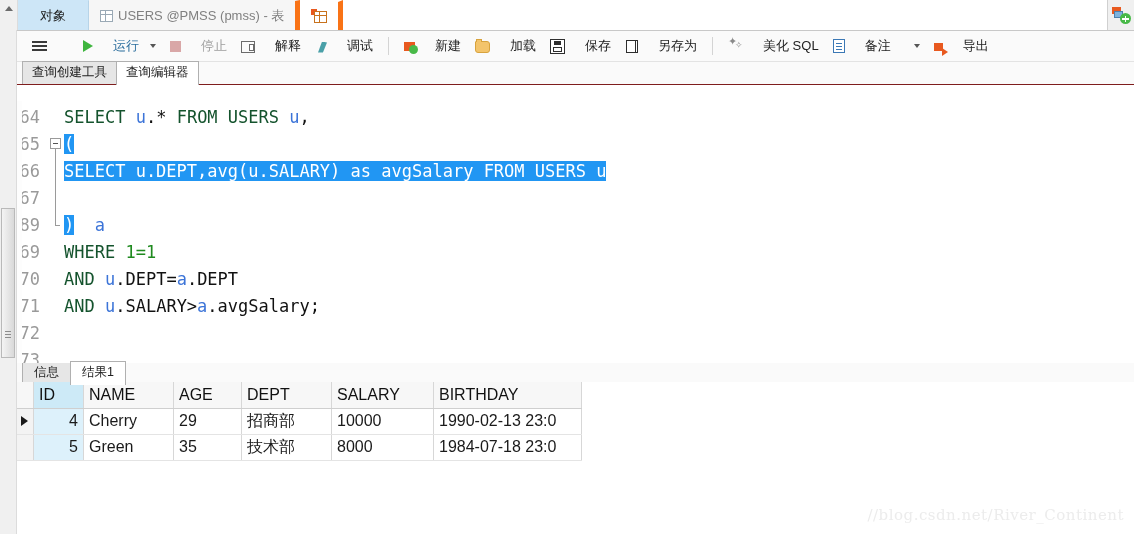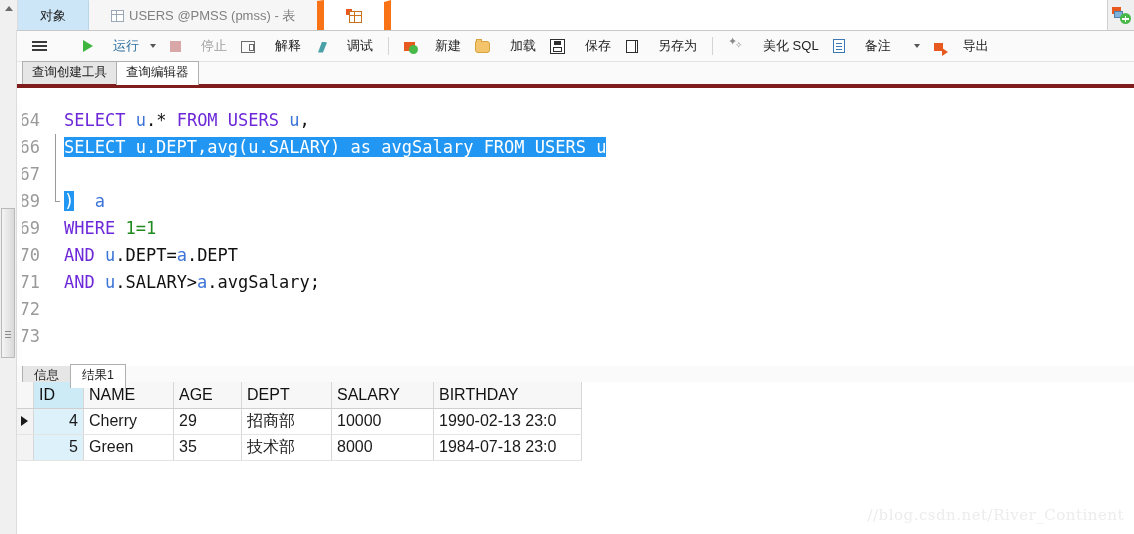--- a/index.html
+++ b/index.html
@@ -38,24 +38,24 @@
   .uptri {
     width: 0; height: 0;
     border-left: 4px solid transparent;
     border-right: 4px solid transparent;
     border-bottom: 5px solid #6b6b6b;
   }
   .ttab {
     display: flex;
     align-items: center;
     gap: 5px;
-    padding: 0 22px;
+    padding: 0 11px;
     font-size: 13px;
     background: #f6f6f6;
-    border-right: 7px solid #f97316;
+    border-right: 5px solid #f97316;
     border-top: 1px solid transparent;
     color: #808080;
     white-space: nowrap;
   }
   .ttab.obj {
     background: #cde6f7;
     color: #1a1a1a;
     border-right: 1px solid #b7d4e8;
     padding: 0 22px;
   }
@@ -157,21 +157,21 @@
   .stopsq { width: 11px; height: 11px; background: #d9a7a7; }
   .label-run { color: #2d6f9e; }
 
   
   .subtabs {
     display: flex;
     align-items: flex-end;
     height: 22px;
     padding-left: 22px;
     background: #fafafa;
-    border-bottom: 4px solid #7f1d1d;
+    border-bottom: 1px solid #7f1d1d;
   }
   .stab {
     font-size: 12.5px;
     padding: 2px 9px 3px 9px;
     border: 1px solid #b0b0b0;
     border-bottom: none;
     background: #e6e6e6;
     color: #222;
     margin-right: -1px;
     white-space: nowrap;
@@ -240,21 +240,21 @@
     left: 7px; top: 0; height: 14px;
     width: 1px; background: #9a9a9a;
   }
   .foldend::after {
     content: "";
     position: absolute;
     left: 0; top: 13px;
     width: 5px; height: 1px; background: #9a9a9a;
   }
   .ctext { white-space: pre; }
-  .kw  { color: #6d28d9; }
+  .kw  { color: #14532d; }
   .id  { color: #111111; }
   .num { color: #1f8a1f; }
   .al  { color: #3c74d8; }
   .sel {
     background: #2196f3;
     color: #ffffff;
   }
 
   
   .outer-scroll {
@@ -578,20 +578,28 @@
   </div>
 </div>
 
 <div class="editor-area">
   <div class="inner-scroll"></div>
   <div class="code" id="code-body">
       <div class="cline">
         <span class="lnum">64</span>
         <span class="fold"></span>
         <span class="ctext"><span class="kw">SELECT</span><span class="id"> </span><span class="al">u</span><span class="id">.*</span><span class="id"> </span><span class="kw">FROM</span><span class="id"> </span><span class="kw">USERS</span><span class="id"> </span><span class="al">u</span><span class="id">,</span></span>
+      </div>
+      <div class="cline">
+        <span class="lnum">65</span>
+        <span class="fold">
+          <span class="foldbox"></span>
+          <span class="foldline"></span>
+        </span>
+        <span class="ctext"><span class="sel">(</span></span>
       </div>
       <div class="cline">
         <span class="lnum">66</span>
         <span class="fold">
           <span class="foldline full"></span>
         </span>
         <span class="ctext"><span class="sel">SELECT u.DEPT,avg(u.SALARY) as avgSalary FROM USERS u</span></span>
       </div>
       <div class="cline">
         <span class="lnum">67</span>

